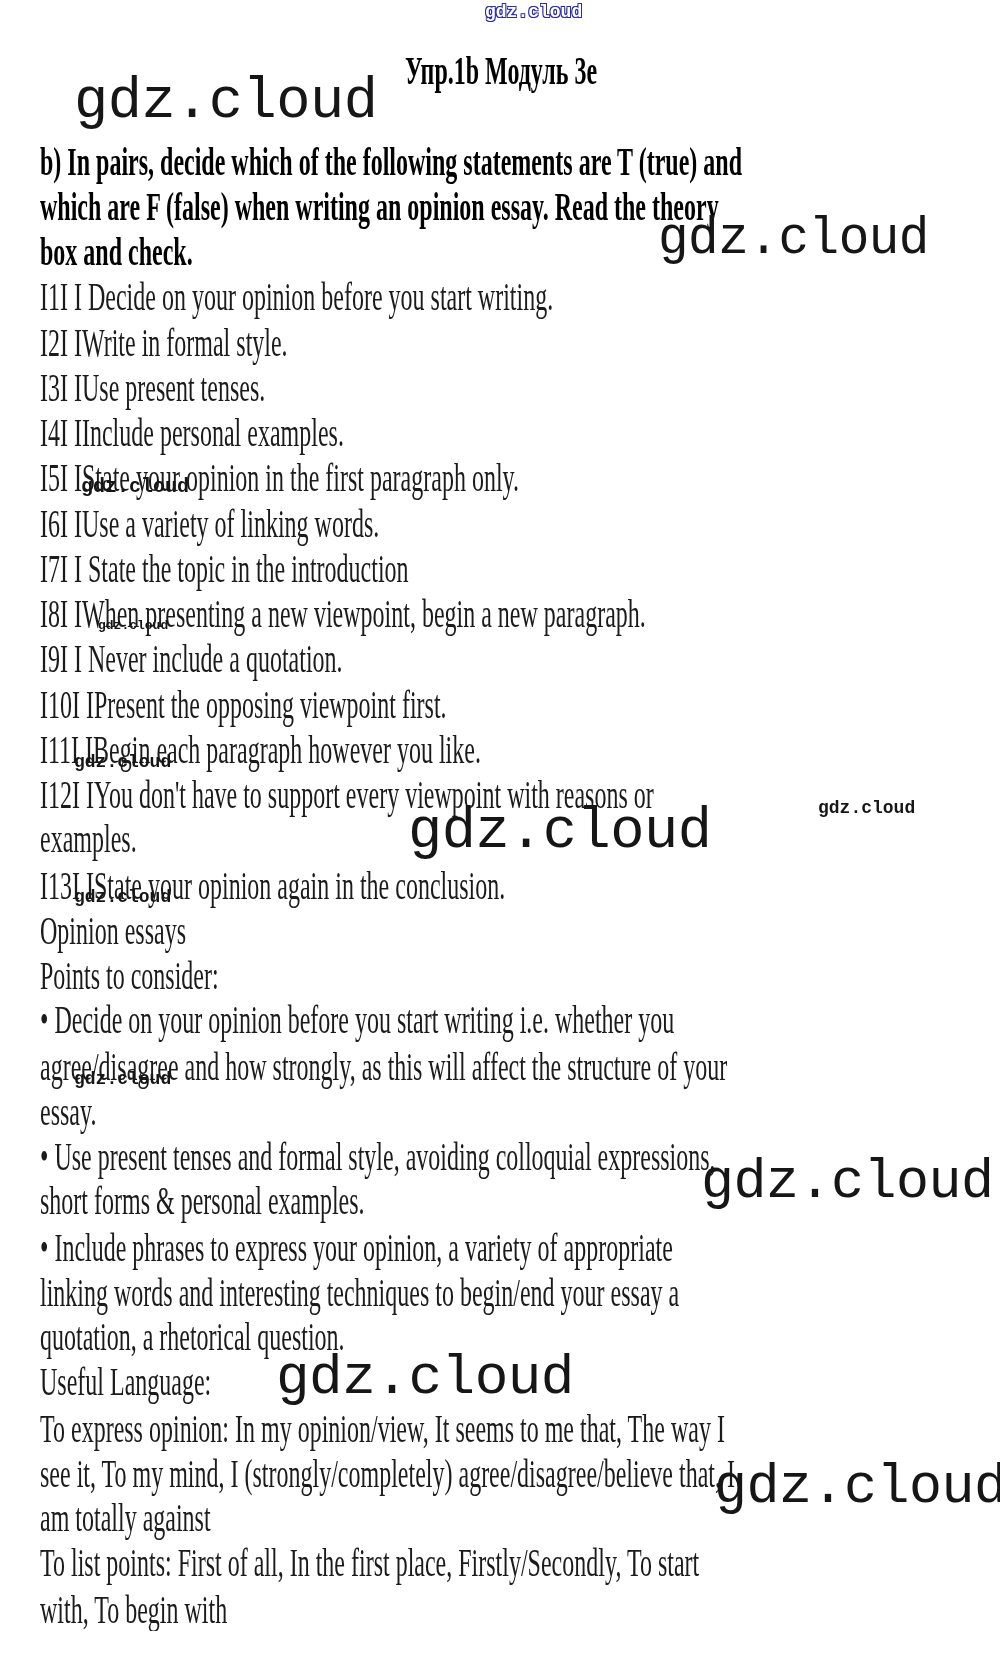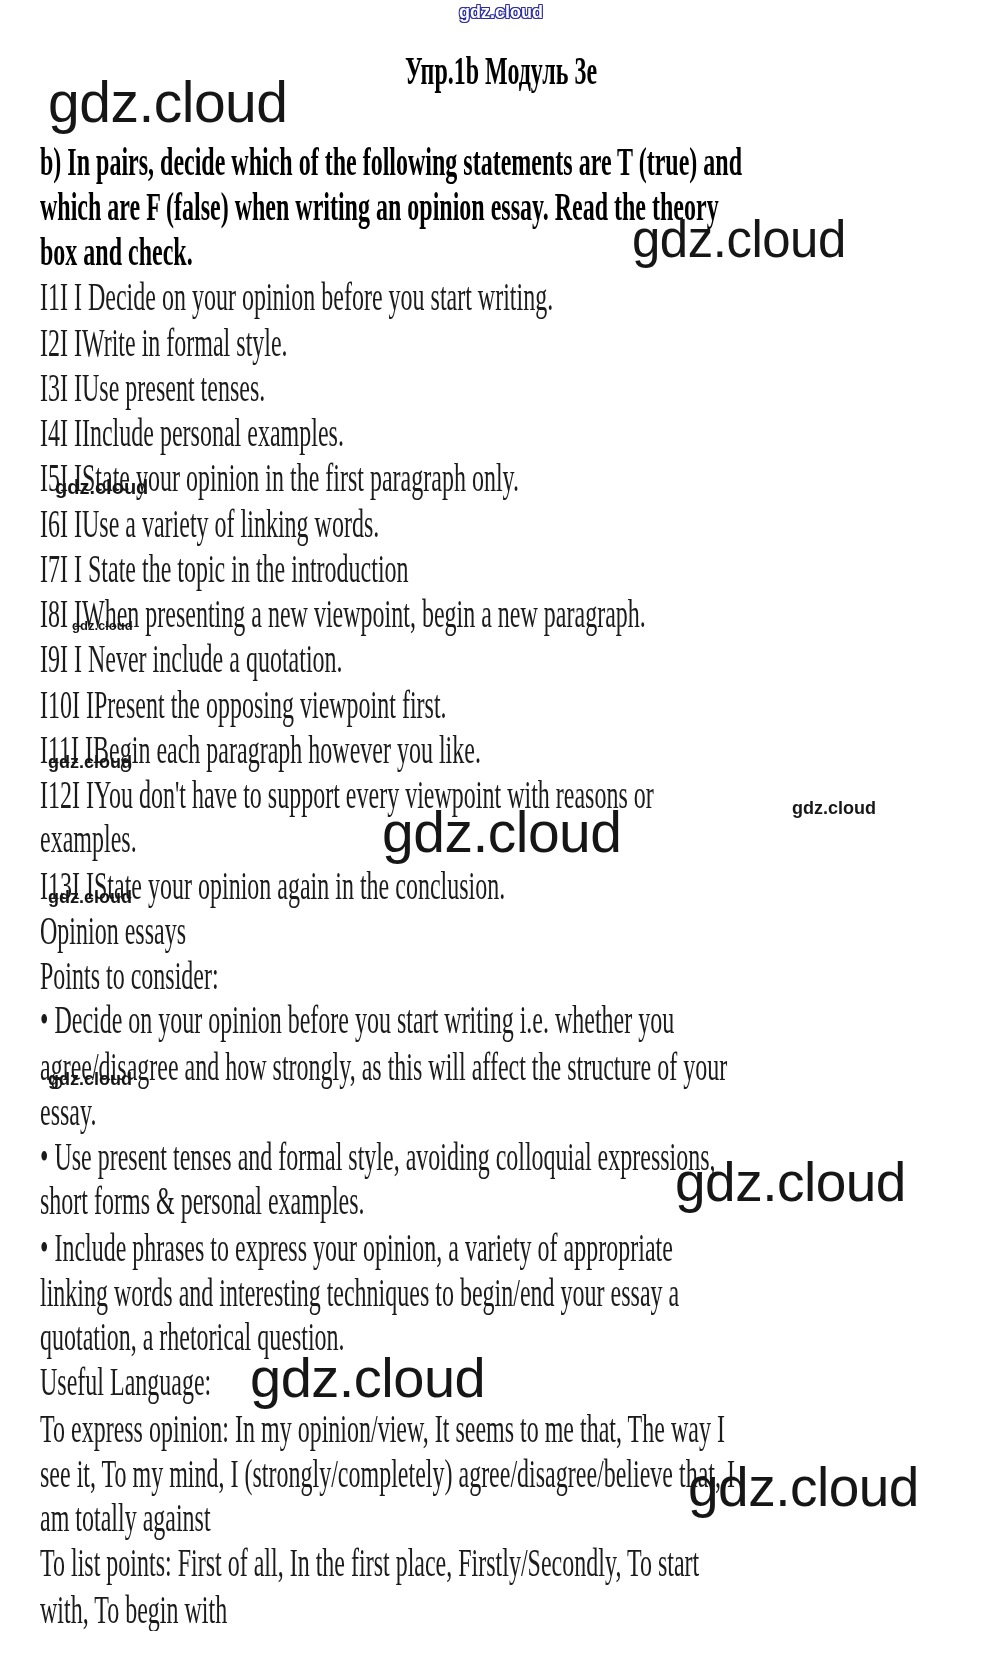--- a/index.html
+++ b/index.html
@@ -21,25 +21,26 @@
     line-height:27.26px;
     color:#1b1b1b;
   }
   .line{white-space:nowrap;height:27.26px;overflow:visible;}
   .line.bold{font-weight:bold;color:#000;}
   .line.header{font-weight:bold;color:#000;text-align:center;}
   .line.blank{}
   
   .wm{
     position:absolute;
-    font-family:Liberation Sans, sans-serif;
+    font-family:Liberation Mono, monospace;
     color:#161616;
     line-height:1;
     white-space:nowrap;
     letter-spacing:-0.5px;
+    margin-left:26px;
   }
   .wm.small{font-weight:bold;letter-spacing:0;}
   #w1{
     left:459px; top:3px; font-size:18px; font-weight:bold; letter-spacing:0;
     color:#ffffff;
     text-shadow:-1px -1px 0 #2b2b9e, 1px -1px 0 #2b2b9e, -1px 1px 0 #2b2b9e, 1px 1px 0 #2b2b9e;
   }
   #w2{left:48px;  top:74px;   font-size:57px;}
   #w3{left:632px; top:214px;  font-size:51px;}
   #w4{left:55px;  top:477px;  font-size:20px;}

